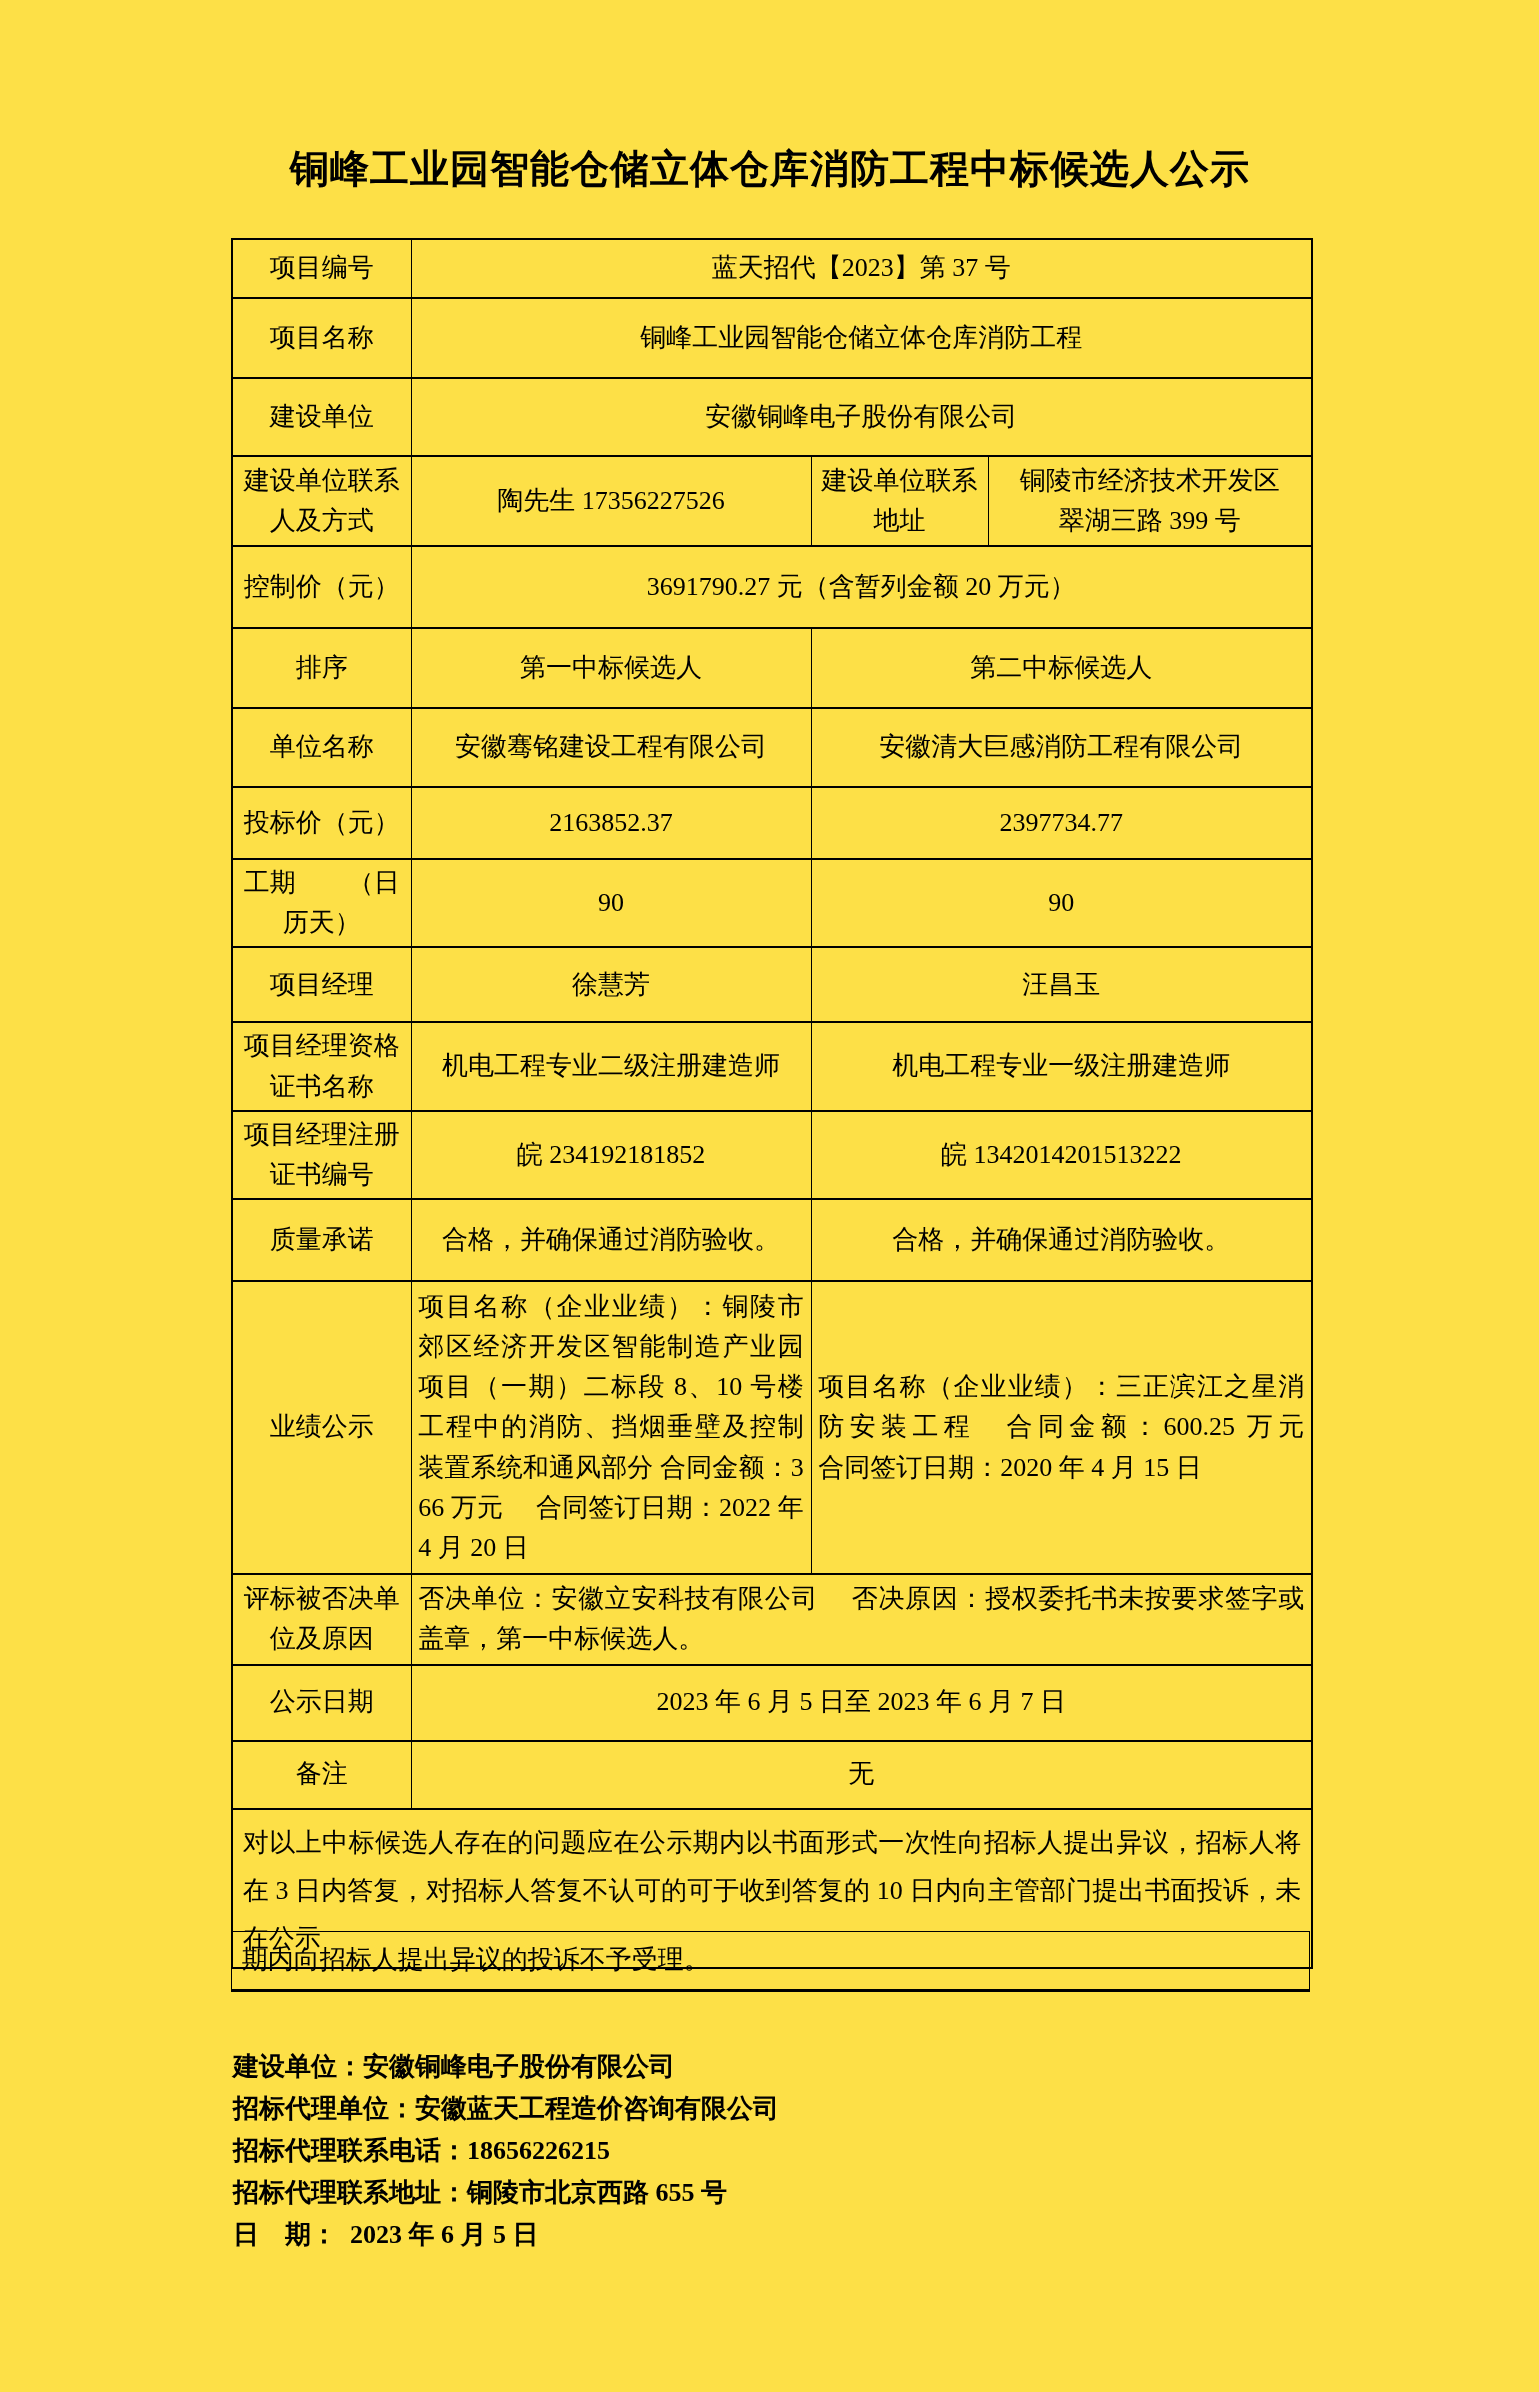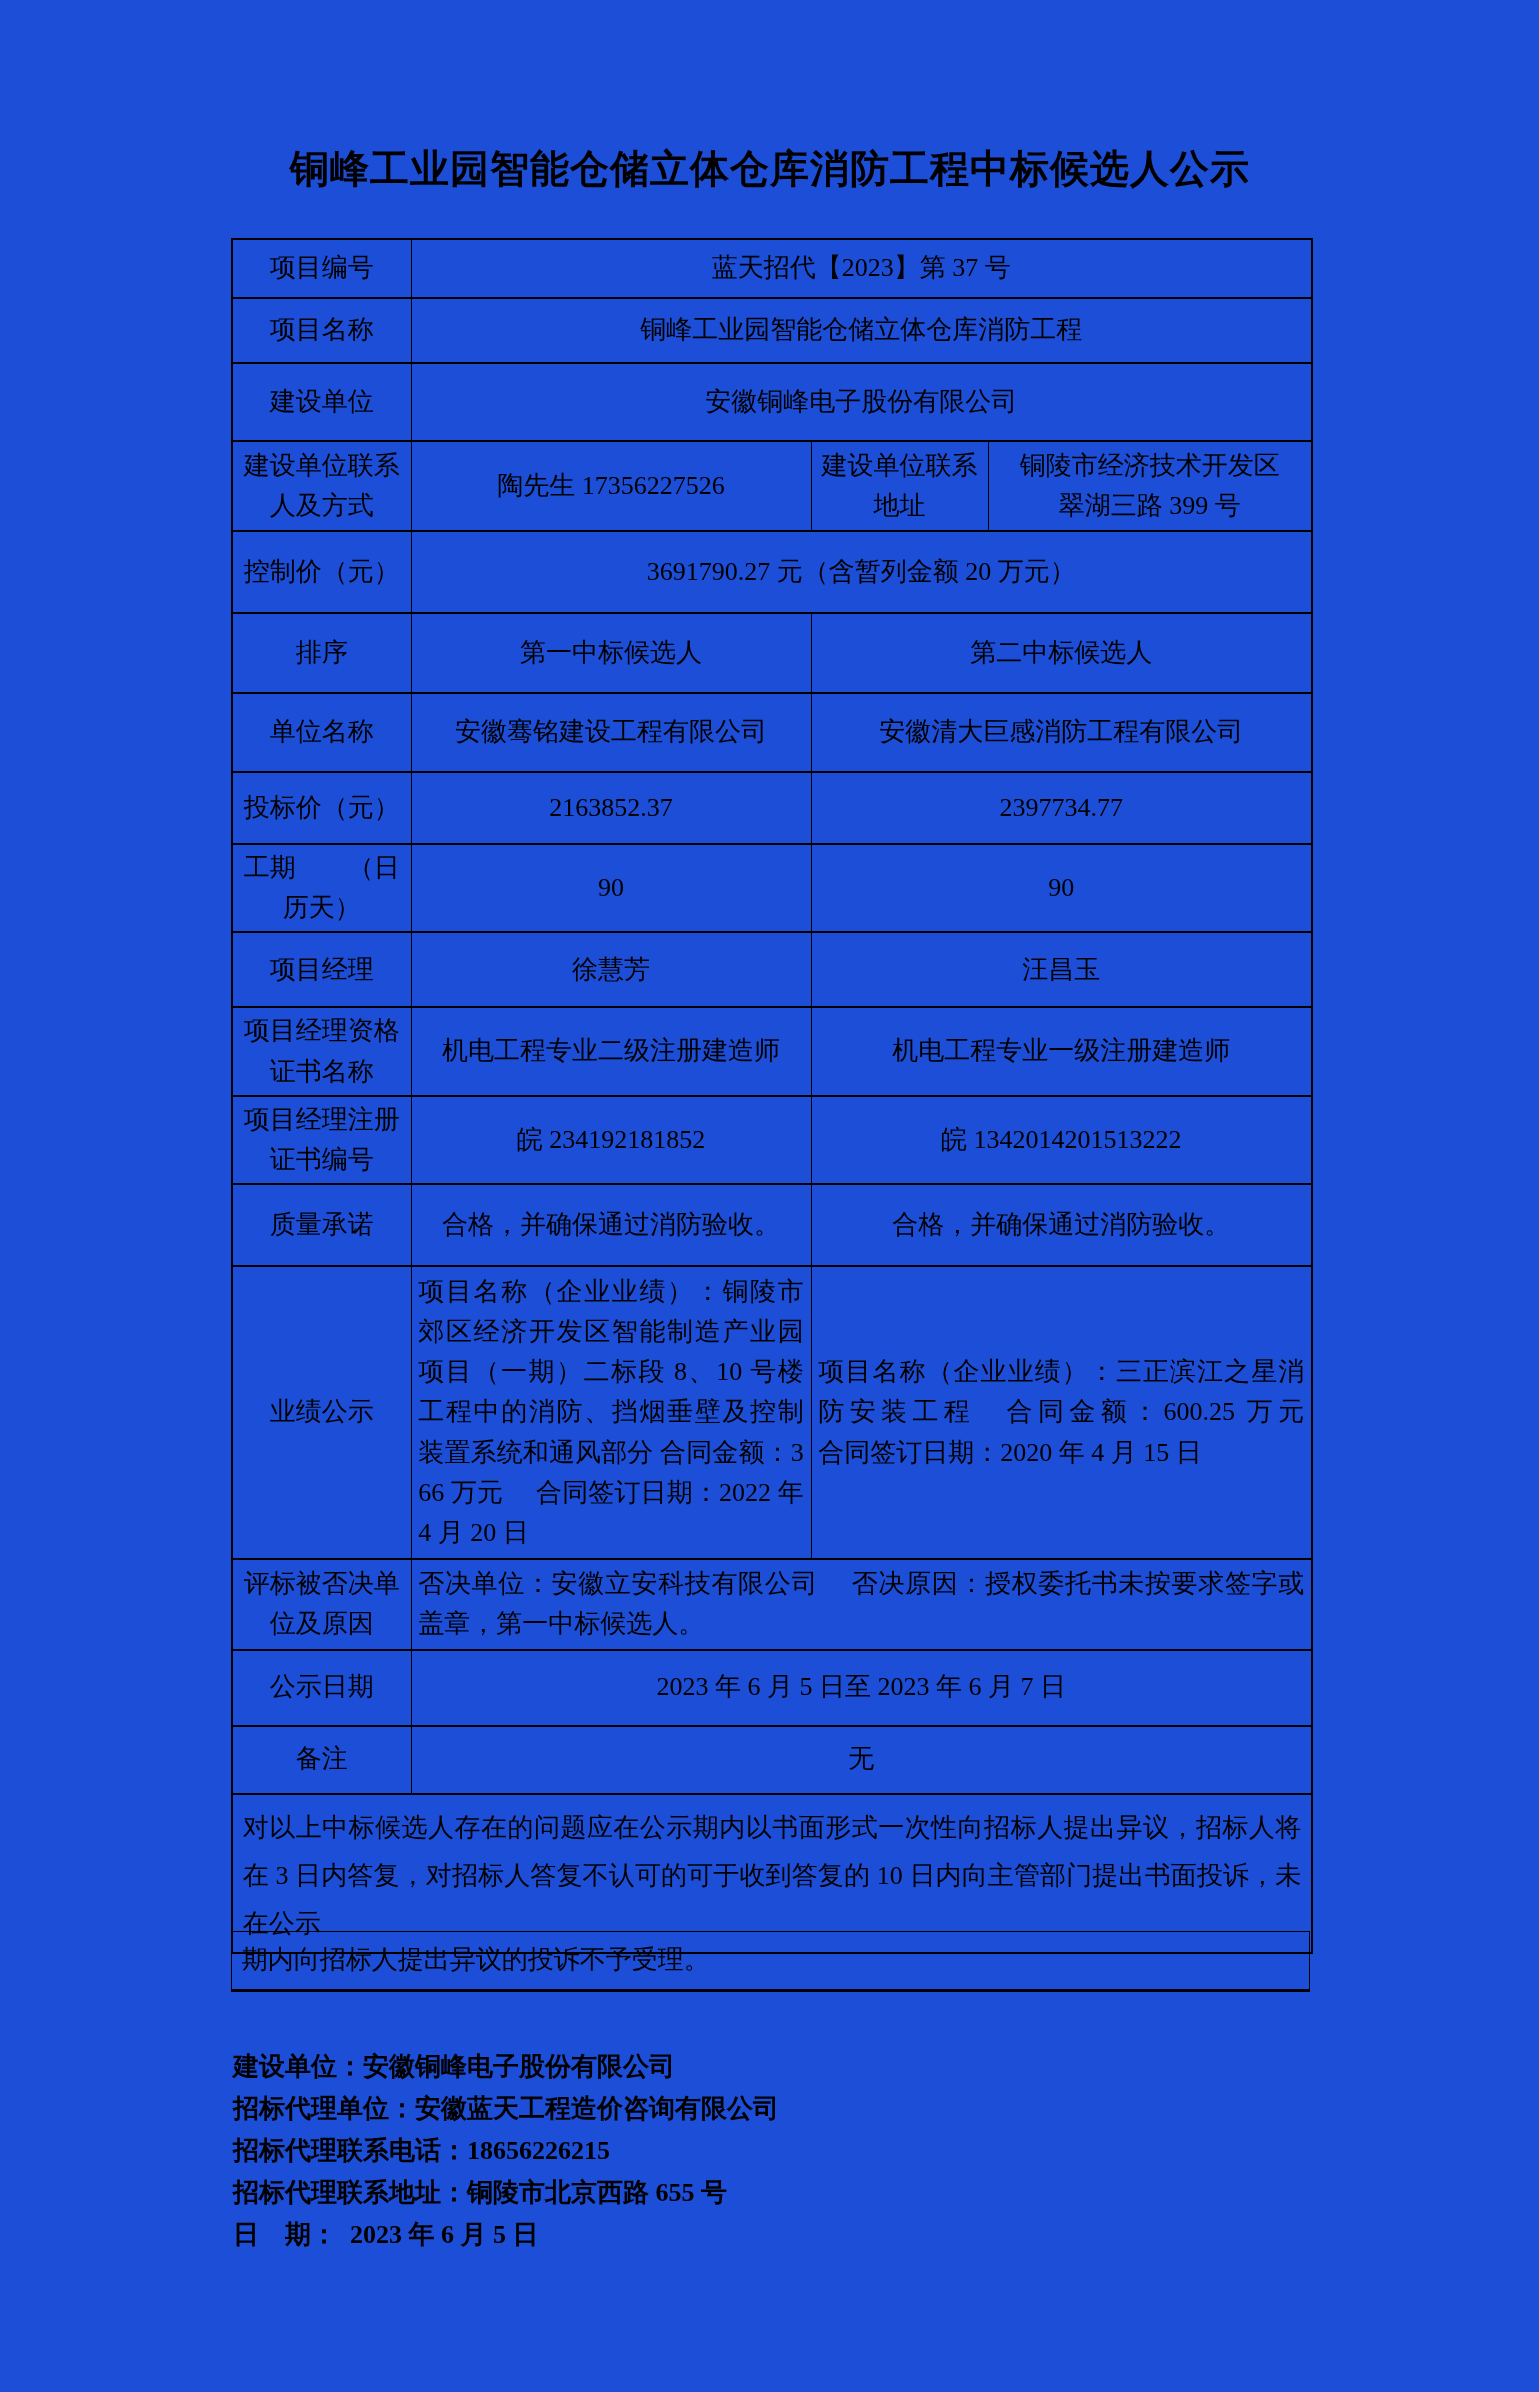--- a/index.html
+++ b/index.html
@@ -2,21 +2,21 @@
 <html><head>
 <meta charset="utf-8">
 <style>
   html,body{margin:0;padding:0;background:#ffffff;}
   body{
     width:1540px;height:2393px;
     font-family:"Liberation Serif","DejaVu Serif",serif;
     color:#000;
     position:relative;
   }
-  .page{position:relative;width:1540px;height:2393px;background:#1d4ed8;overflow:hidden;}
+  .page{position:relative;width:1540px;height:2393px;background:#fde047;overflow:hidden;}
 
   .doc-title{
     margin:0;
     padding-top:142px;
     text-align:center;
     font-size:39px;
     font-weight:bold;
     letter-spacing:1px;
     font-family:"Liberation Serif","DejaVu Serif",serif;
   }
@@ -40,21 +40,21 @@
     border-top-width:2.9px;
     border-bottom-width:2.9px;
     padding:2.9px 5.8px;
     text-align:center;
     vertical-align:middle;
     word-break:break-all;
   }
   table.main-table{border:2.9px solid #000;}
 
   
-  tr.r1{height:59px;}  tr.r2{height:65px;}  tr.r3{height:78px;margin-top:36px;}
+  tr.r1{height:59px;}  tr.r2{height:80px;}  tr.r3{height:78px;margin-top:36px;}
   tr.r4{height:90px;}  tr.r5{height:82px;}  tr.r6{height:80px;}
   tr.r7{height:79px;}  tr.r8{height:72px;}  tr.r9{height:86px;}
   tr.r10{height:75px;} tr.r11{height:82px;} tr.r12{height:83px;}
   tr.r13{height:82px;} tr.r14{height:293px;} tr.r15{height:82px;}
   tr.r16{height:76px;} tr.r17{height:68px;} tr.r18{height:129px;}
 
   td.cell-left{
     text-align:justify;
     padding:3.9px 6.8px;
   }

